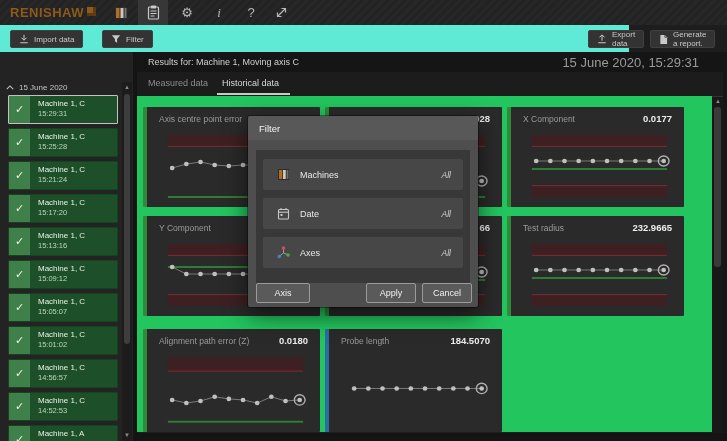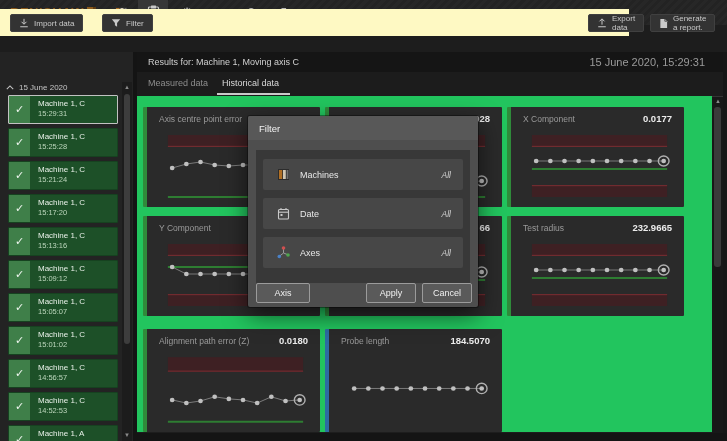--- a/index.html
+++ b/index.html
@@ -11,21 +11,21 @@
     background:repeating-linear-gradient(135deg,#272727 0 3px,#232323 3px 6px); }
   .logo { position:absolute; left:10px; top:5px; font-size:13px; font-weight:bold; letter-spacing:.5px; color:#8d5a1a; }
   .logomark { display:inline-block; width:9px; height:9px; margin-left:3px; background:#8d5a1a;
     box-shadow:inset -3px -3px 0 #5f3c10; vertical-align:1px; }
   .top-icon { position:absolute; top:0; width:30px; height:25px; display:flex; align-items:center; justify-content:center;
     color:#b5b5b5; font-size:13px; }
   .top-icon.active { background:#373737; }
   .glyph-i { font-family:"Liberation Serif", serif; font-style:italic; font-size:13px; }
 
   
-  .toolbar { position:absolute; left:0; top:9px; width:629px; height:27px; background:#fef9c3; }
+  .toolbar { position:absolute; left:0; top:25px; width:629px; height:27px; background:#5eead4; }
   .tbtn { position:absolute; top:5px; height:18px; background:#333333; border:1px solid #404040; border-radius:2px;
     display:flex; align-items:center; gap:5px; padding:0 8px; font-size:8px; color:#c9c9c9; cursor:pointer; }
   .tbtn svg { flex:0 0 auto; }
 
   
   .sidebar { position:absolute; left:0; top:52px; width:133px; height:389px; background:#232323; overflow:hidden; }
   .sb-head { position:absolute; left:0; top:0; width:133px; height:27px; background:#2d2d2d;
     display:flex; align-items:center; padding:0 8px; }
   .sb-title { font-size:10px; color:#d2d2d2; flex:1; }
   .sb-group { position:absolute; left:6px; top:31px; display:flex; align-items:center; gap:5px; font-size:8px; color:#c4c4c4; }
@@ -39,21 +39,21 @@
   .ds-t { font-size:7.5px; color:#bcd6bc; }
   .sb-scroll { position:absolute; left:122px; top:30px; width:10px; height:359px; background:#1c1c1c; }
   .sb-scroll .thumb { position:absolute; left:2px; top:12px; width:6px; height:250px; background:#3d3d3d; border-radius:3px; }
   .arrow { position:absolute; left:0; width:10px; text-align:center; font-size:6px; color:#8a8a8a; }
 
   
   .gap-col { position:absolute; left:133px; top:52px; width:4px; height:389px; background:#141414; }
   .results-bar { position:absolute; left:137px; top:52px; width:590px; height:20px; background:#151515;
     display:flex; align-items:center; }
   .results-title { font-size:9px; color:#d0d0d0; margin-left:11px; flex:1; }
-  .results-date { font-size:11px; color:#9a9a9a; margin-right:22px; }
+  .results-date { font-size:13px; color:#9a9a9a; margin-right:28px; }
   .tabs { position:absolute; left:137px; top:72px; width:590px; height:24px; background:#1c1c1c; }
   .tab { position:absolute; top:6px; font-size:9px; color:#8d8d8d; cursor:pointer; }
   .tab.active { color:#d8d8d8; }
   .tab-underline { position:absolute; top:21px; height:2px; background:#c9c9c9; }
   .main-divider { position:absolute; left:137px; top:96px; width:590px; height:1px; background:#353535; }
   .content { position:absolute; left:137px; top:96px; width:575px; height:336px; background:#22c55e; }
   .bottom-strip { position:absolute; left:137px; top:433px; width:590px; height:8px; background:#141414; }
   .main-scroll { position:absolute; left:712px; top:97px; width:11px; height:336px; background:#181818; }
   .main-scroll .thumb { position:absolute; left:2px; top:10px; width:7px; height:160px; background:#3a3a3a; border-radius:3px; }
   .right-edge { position:absolute; left:723px; top:52px; width:4px; height:389px; background:#161616; }

